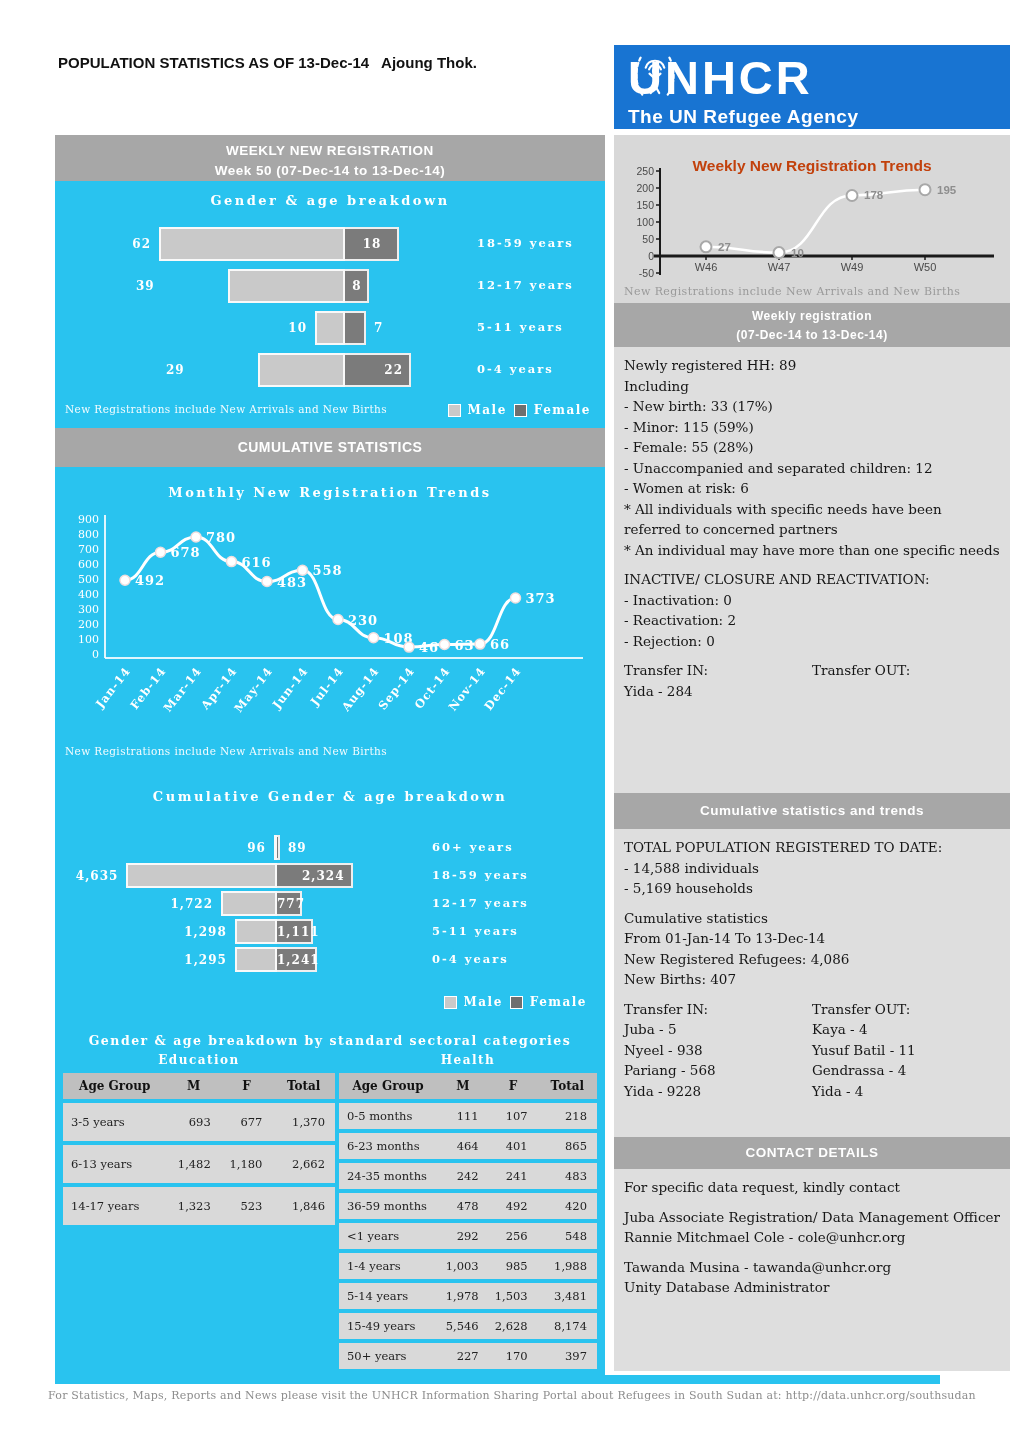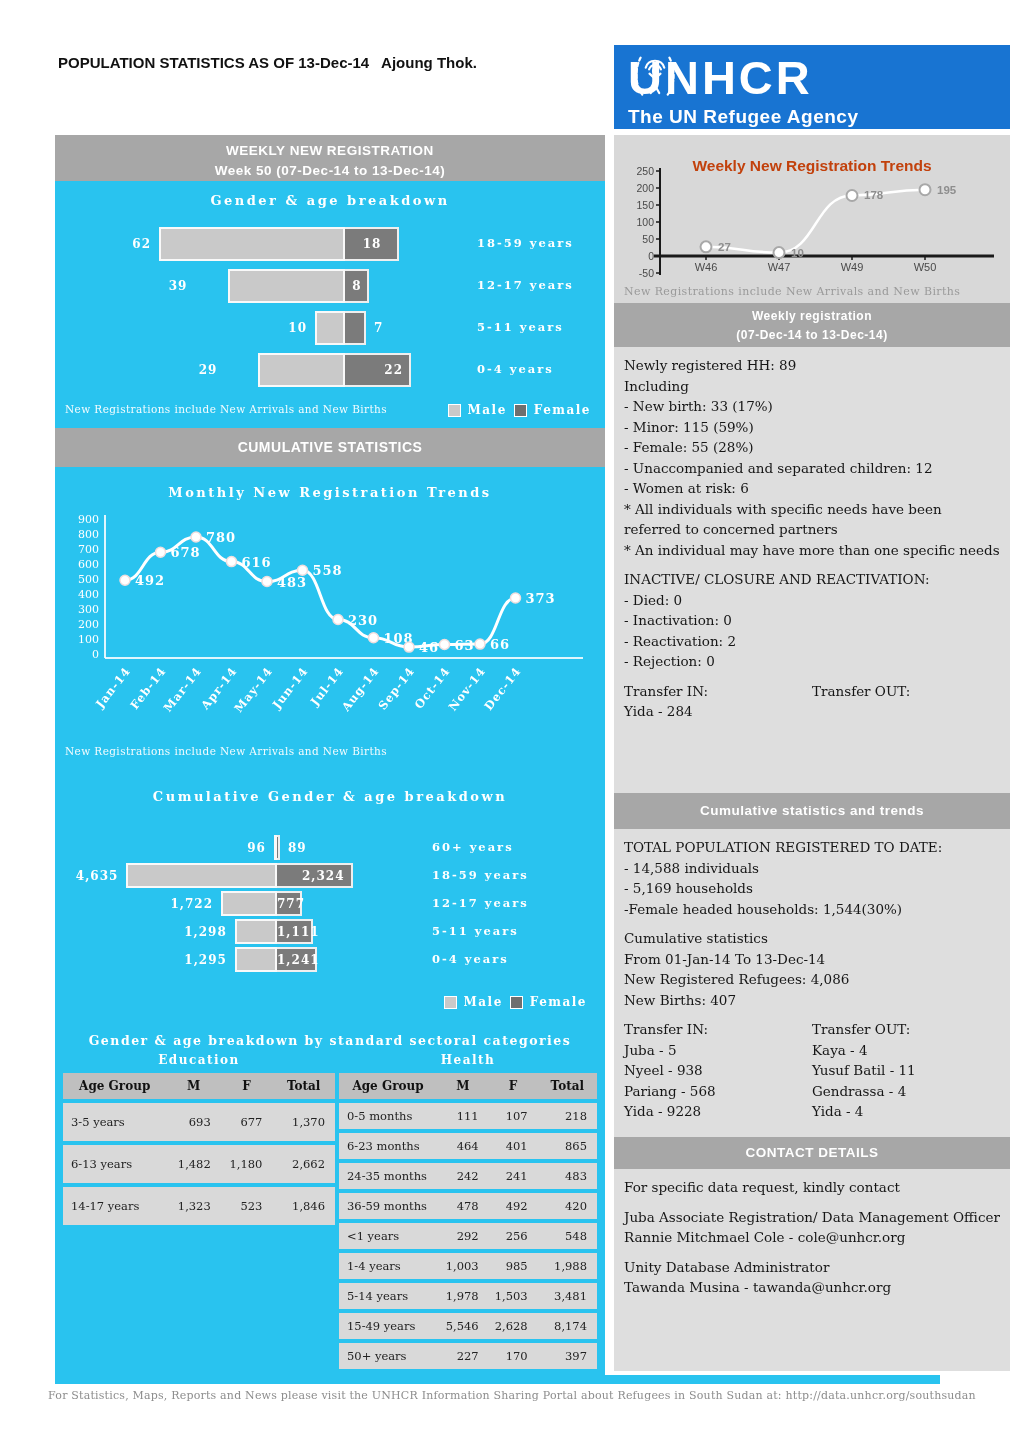--- a/index.html
+++ b/index.html
@@ -117,31 +117,31 @@
   <div class="cyan1 cyan">
     <div class="chart-title" style="top:12px">Gender &amp; age breakdown</div>
     <div id="weekly-pyramid" class="pyramid" style="left:0;top:46px;width:550px;height:170px">
         <div class="pbar male" style="left: 104px; top: 0px; width: 186px; height: 34px;"></div>
         <div class="pbar female" style="left: 290px; top: 0px; width: 54px; height: 34px;"></div>
         <div class="pval" style="left: 12px; top: 11px; width: 84px; text-align: right;">62</div>
         <div class="pval" style="left: 290px; top: 11px; width: 54px; text-align: center;">18</div>
         <div class="pcat" style="left: 422px; top: 11px;">18-59 years</div>
         <div class="pbar male" style="left: 173px; top: 42px; width: 117px; height: 34px;"></div>
         <div class="pbar female" style="left: 290px; top: 42px; width: 24px; height: 34px;"></div>
-        <div class="pval" style="left: 81px; top: 53px; width: 84px; text-align: center;">39</div>
+        <div class="pval" style="left: 81px; top: 53px; width: 84px; text-align: left;">39</div>
         <div class="pval" style="left: 290px; top: 53px; width: 24px; text-align: center;">8</div>
         <div class="pcat" style="left: 422px; top: 53px;">12-17 years</div>
         <div class="pbar male" style="left: 260px; top: 84px; width: 30px; height: 34px;"></div>
         <div class="pbar female" style="left: 290px; top: 84px; width: 21px; height: 34px;"></div>
         <div class="pval" style="left: 168px; top: 95px; width: 84px; text-align: right;">10</div>
         <div class="pval" style="left: 319px; top: 95px;">7</div>
         <div class="pcat" style="left: 422px; top: 95px;">5-11 years</div>
         <div class="pbar male" style="left: 203px; top: 126px; width: 87px; height: 34px;"></div>
         <div class="pbar female" style="left: 290px; top: 126px; width: 66px; height: 34px;"></div>
-        <div class="pval" style="left: 111px; top: 137px; width: 84px; text-align: center;">29</div>
+        <div class="pval" style="left: 111px; top: 137px; width: 84px; text-align: left;">29</div>
         <div class="pval" style="left: 290px; top: 137px; width: 58px; text-align: right;">22</div>
         <div class="pcat" style="left: 422px; top: 137px;">0-4 years</div>
       </div>
     <div class="note" style="position:absolute;left:10px;bottom:13px">New Registrations include New Arrivals and New Births</div>
     <div class="legend-row" style="position:absolute;right:14px;bottom:11px">
       <span class="sw male"></span>
       <span class="ltxt">Male</span>
       <span class="sw female"></span>
       <span class="ltxt">Female</span>
     </div>
@@ -410,42 +410,40 @@
       <div class="line">Including</div>
       <div class="line">- New birth: 33 (17%)</div>
       <div class="line">- Minor: 115 (59%)</div>
       <div class="line">- Female: 55 (28%)</div>
       <div class="line">- Unaccompanied and separated children: 12</div>
       <div class="line">- Women at risk: 6</div>
       <div class="line">* All individuals with specific needs have been referred to concerned partners</div>
       <div class="line">* An individual may have more than one specific needs</div>
       <div class="line blank"></div>
       <div class="line">INACTIVE/ CLOSURE AND REACTIVATION:</div>
-      <div class="line">- Died: 0</div>
       <div class="line">- Inactivation: 0</div>
       <div class="line">- Reactivation: 2</div>
       <div class="line">- Rejection: 0</div>
       <div class="line blank"></div>
       <div class="twocol">
         <div class="col">
           <div class="line">Transfer IN:</div>
           <div class="line">Yida - 284</div>
         </div>
         <div class="col">
           <div class="line">Transfer OUT:</div>
         </div>
       </div>
     </div>
 
   <div class="gray-header rh2">Cumulative statistics and trends</div>
   <div id="cumulative-body" class="panel rbody cbody">
       <div class="line bold">TOTAL POPULATION REGISTERED TO DATE:</div>
       <div class="line bold">- 14,588 individuals</div>
       <div class="line bold">- 5,169 households</div>
-      <div class="line">-Female headed households: 1,544(30%)</div>
       <div class="line blank"></div>
       <div class="line">Cumulative statistics</div>
       <div class="line">From 01-Jan-14 To 13-Dec-14</div>
       <div class="line">New Registered Refugees: 4,086</div>
       <div class="line">New Births: 407</div>
       <div class="line blank"></div>
       <div class="twocol">
         <div class="col">
           <div class="line">Transfer IN:</div>
           <div class="line">Juba - 5</div>
@@ -463,19 +461,19 @@
       </div>
     </div>
 
   <div class="gray-header rh3">CONTACT DETAILS</div>
   <div id="contact-body" class="panel rbody kbody">
       <div class="line">For specific data request, kindly contact</div>
       <div class="line blank"></div>
       <div class="line">Juba Associate Registration/ Data Management Officer</div>
       <div class="line">Rannie Mitchmael Cole - cole@unhcr.org</div>
       <div class="line blank"></div>
+      <div class="line">Tawanda Musina - tawanda@unhcr.org</div>
       <div class="line">Unity Database Administrator</div>
-      <div class="line">Tawanda Musina - tawanda@unhcr.org</div>
     </div>
 
   <div class="cyan-strip"></div>
   <div class="footer">For Statistics, Maps, Reports and News please visit the UNHCR Information Sharing Portal about Refugees in South Sudan  at: http://data.unhcr.org/southsudan</div>
 </div>
 
 </body></html>

